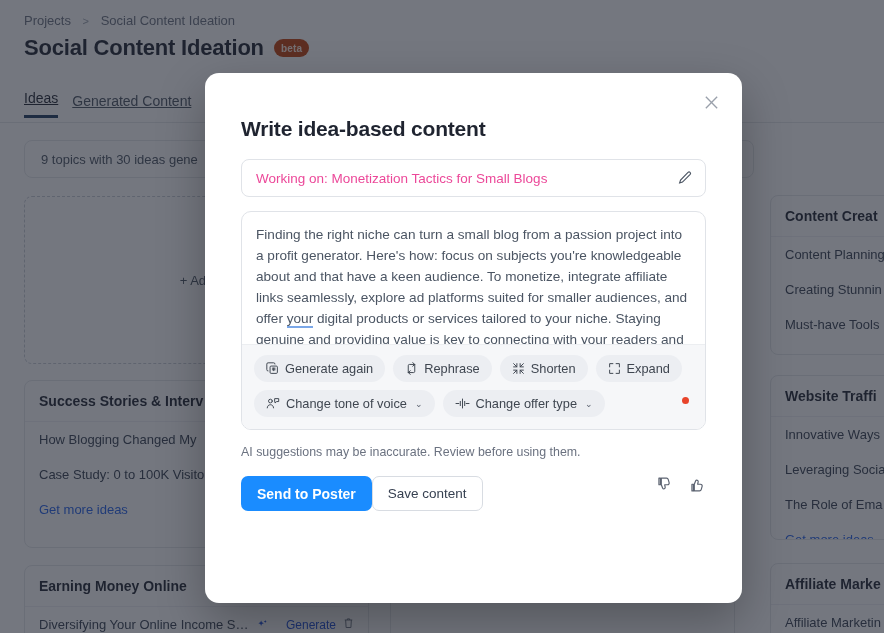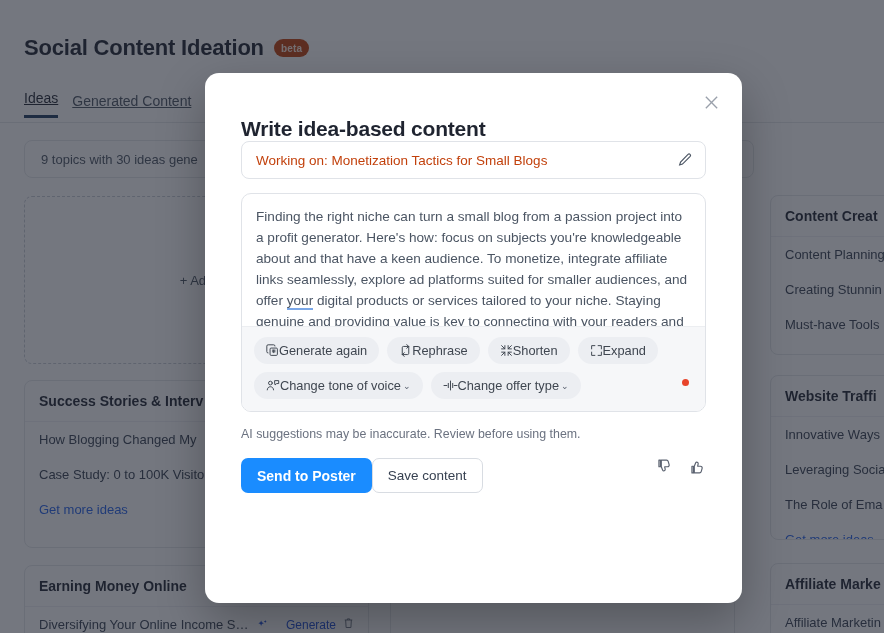--- a/index.html
+++ b/index.html
@@ -83,23 +83,23 @@
   }
   .modal-close {
     position: absolute; right: 18px; top: 16px; width: 26px; height: 26px;
     display: flex; align-items: center; justify-content: center;
     color: #9aa0ab; font-size: 20px; line-height: 1; font-weight: 300;
   }
   .modal-title {
     margin-top: 33px; font-size: 21px; font-weight: bold; color: #1f2430; letter-spacing: -0.2px;
   }
   .working-field {
-    height: 38px; border: 1px solid #e0e3e8; border-radius: 8px;
+    margin-top: 18px; height: 38px; border: 1px solid #e0e3e8; border-radius: 8px;
     display: flex; align-items: center; padding: 0 12px 0 14px;
-    font-size: 13.5px; color: #c2410c;
+    font-size: 13.5px; color: #ec4899;
   }
   .working-text { flex: 1; white-space: nowrap; overflow: hidden; text-overflow: ellipsis; }
   .pencil-ic { color: #4b5563; display: flex; align-items: center; }
 
   .content-box {
     margin-top: 14px; border: 1px solid #e0e3e8; border-radius: 10px;
     background: #fff; padding: 12px 14px 0; position: relative;
     height: 219px; display: flex; flex-direction: column;
   }
   .content-text {
@@ -112,21 +112,21 @@
     width: 7px; height: 7px; border-radius: 50%; background: #e8442b;
   }
   .chips {
     margin: 0 -14px; padding: 10px 12px 12px; background: #f6f7f9;
     border-top: 1px solid #eceef1;
     border-bottom-left-radius: 9px; border-bottom-right-radius: 9px;
     display: flex; flex-wrap: wrap; gap: 8px 8px; align-content: flex-start;
     flex: 1;
   }
   .chip {
-    display: inline-flex; align-items: center; 
+    display: inline-flex; align-items: center; gap: 6px;
     background: #eceef2; border-radius: 16px; padding: 5px 12px;
     font-size: 12.8px; color: #3f4650; white-space: nowrap; height: 27px; text-align: center;
   }
   .chip svg { display: block; }
   .caret { font-size: 9px; color: #5b6270; margin-left: 2px; }
 
   .disclaimer { margin-top: 15px; font-size: 12.4px; color: #6b7280; }
 
   .footer { margin-top: 17px; display: flex; }
   .btn-primary {
@@ -141,20 +141,25 @@
   }
   .feedback { margin-left: auto; display: flex; gap: 16px; color: #5b6270; }
 </style>
 </head>
 <body>
 
 <div id="root">
 
   <div class="page">
 
+    <div class="breadcrumb">
+      <span class="crumb-link">Projects</span>
+      <span class="crumb-sep">&gt;</span>
+      <span class="crumb-current">Social Content Ideation</span>
+    </div>
 
     <div class="page-title-row">
       <span class="page-title">Social Content Ideation</span>
       <span class="beta-badge">beta</span>
     </div>
 
     <div class="tabs">
       <div class="tab active">Ideas</div>
       <div class="tab">Generated Content</div>
     </div>

